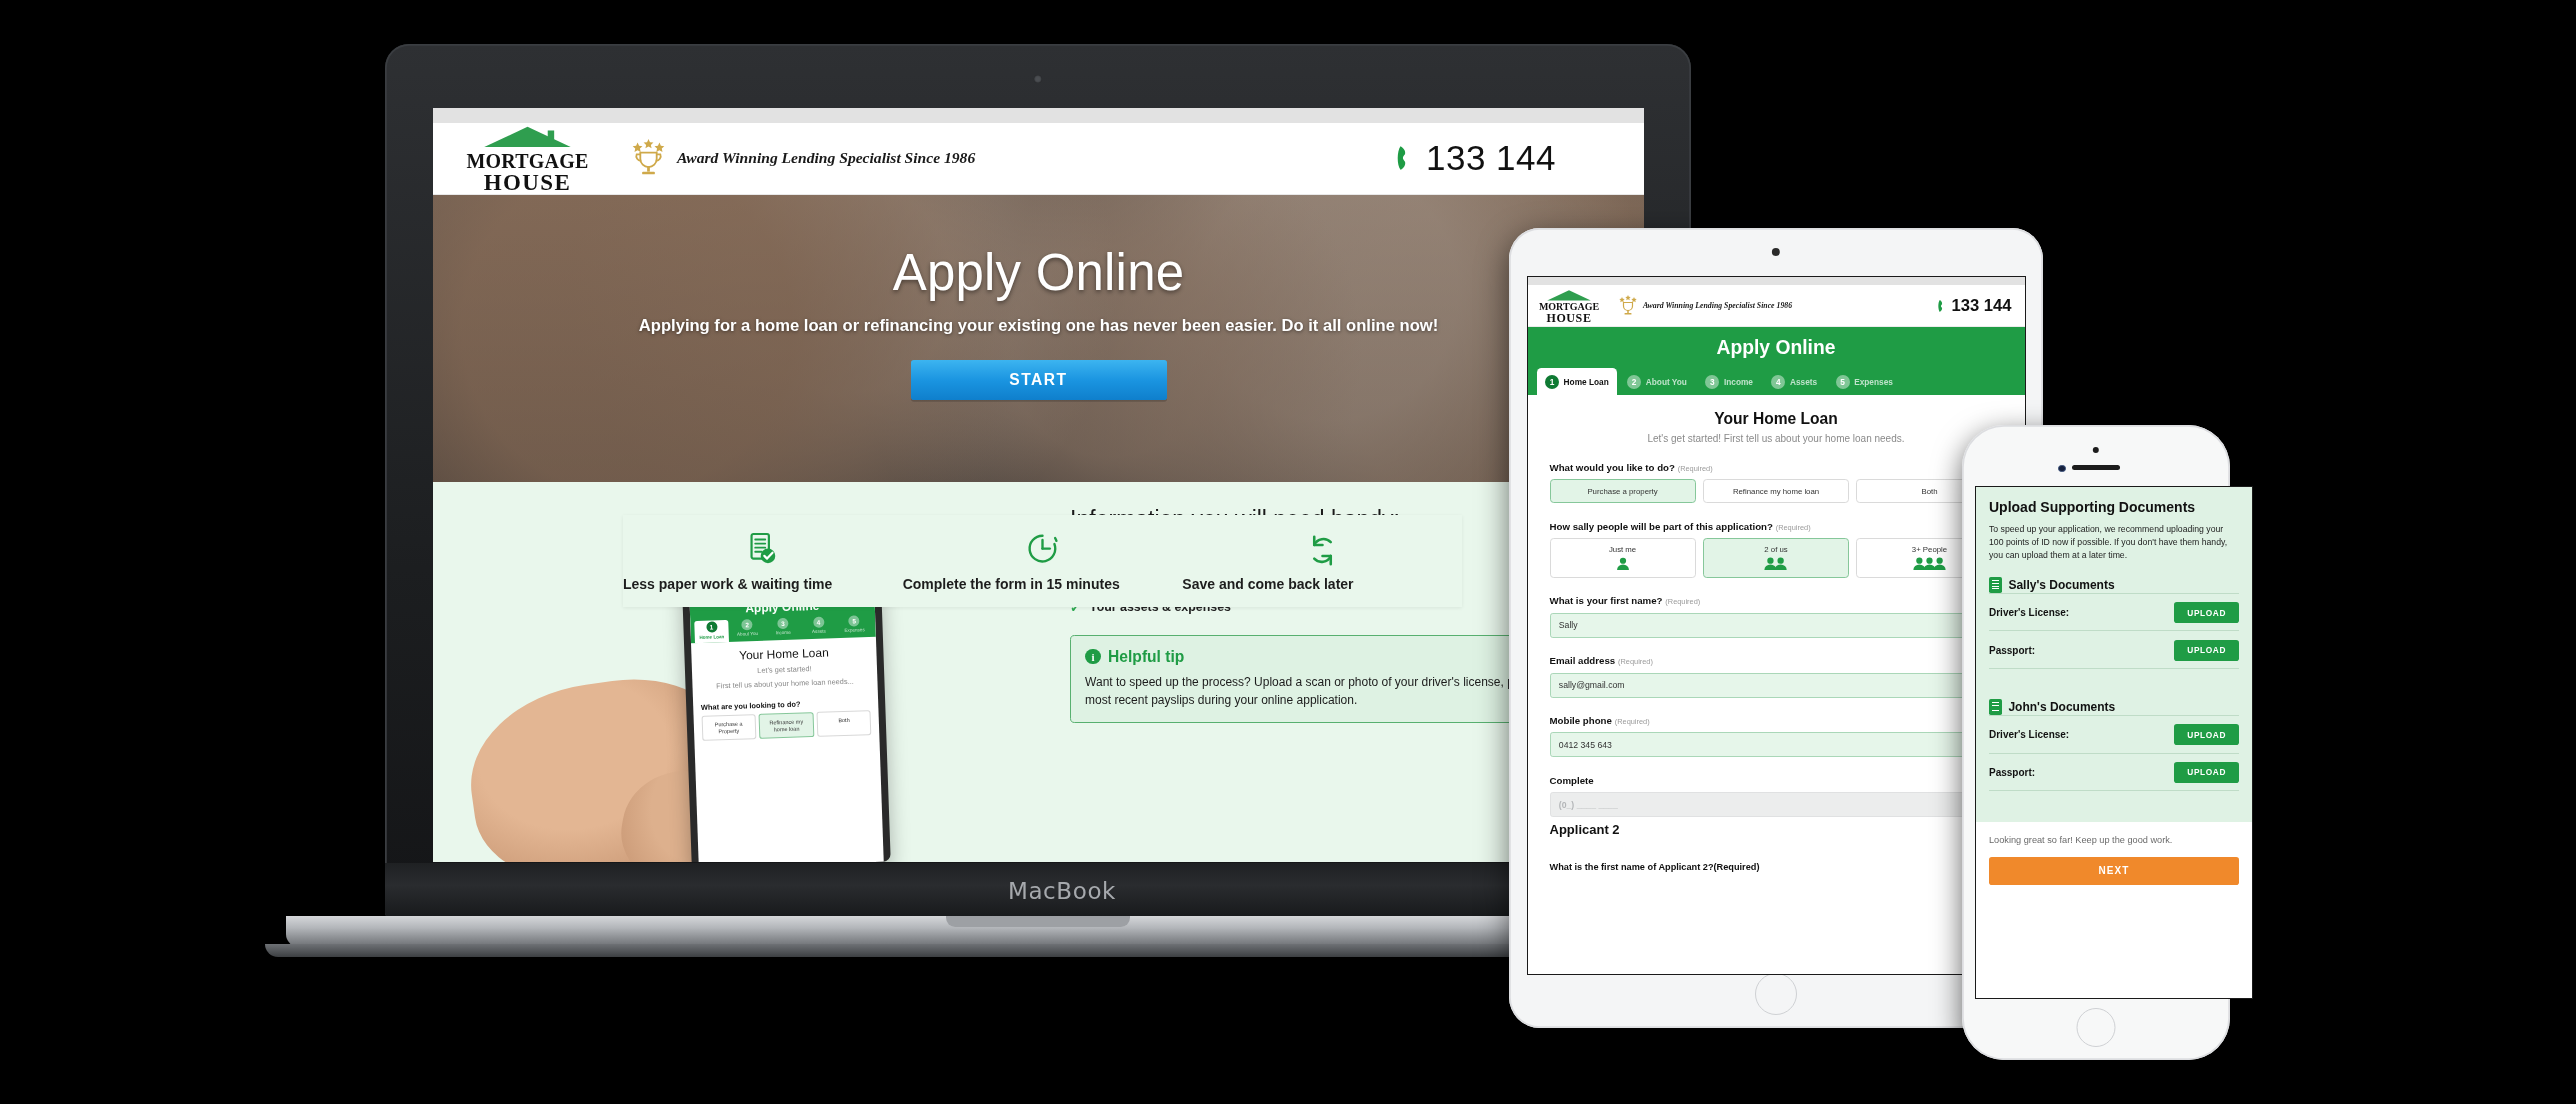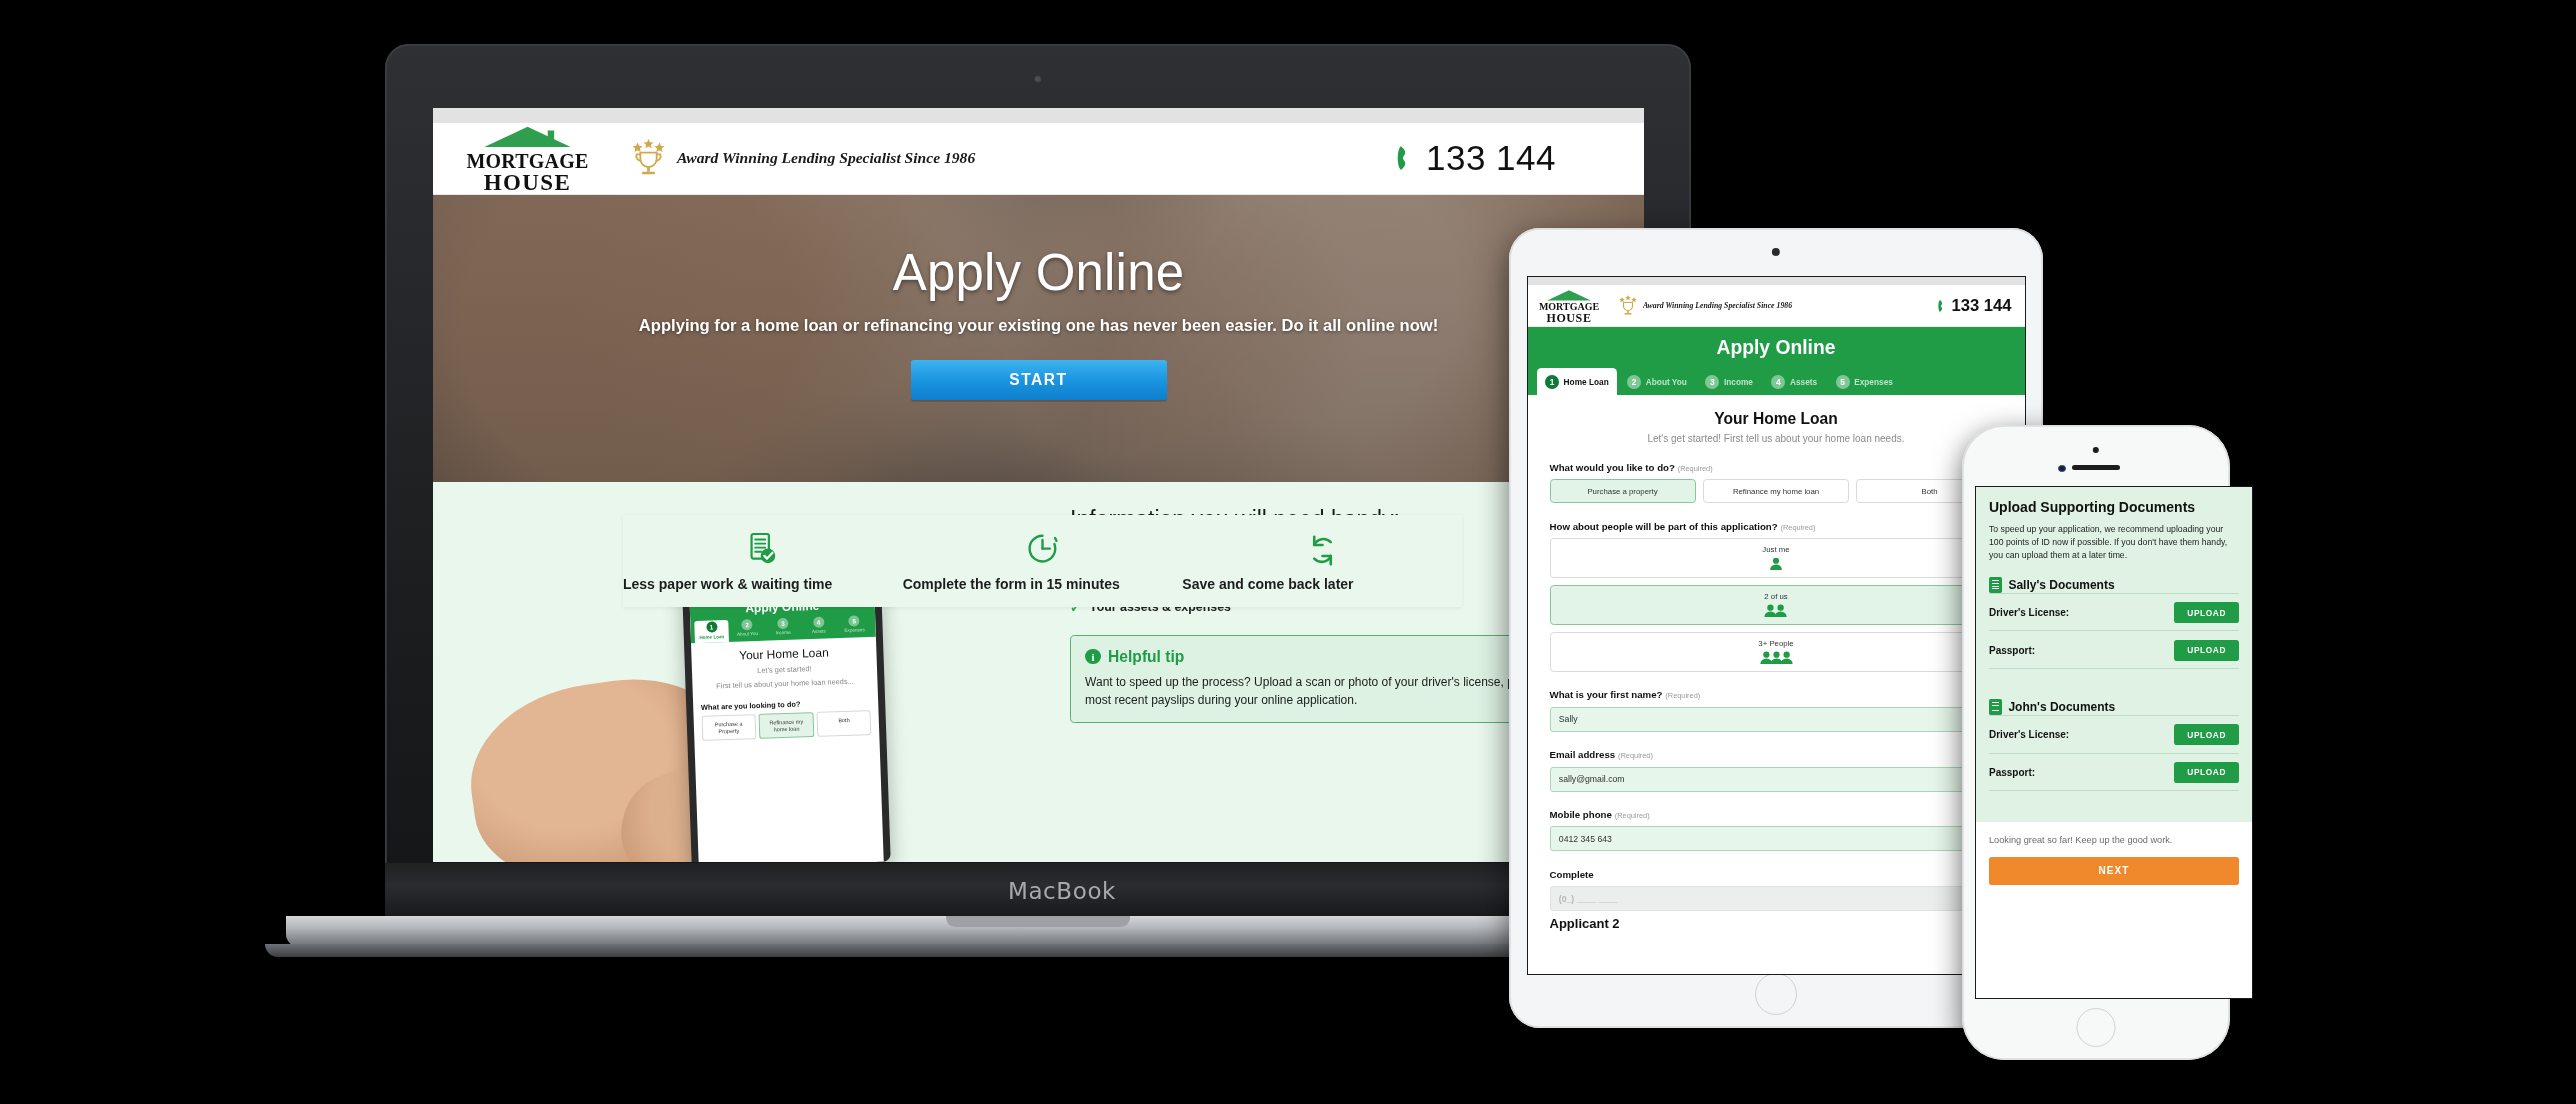--- a/index.html
+++ b/index.html
@@ -228,21 +228,21 @@
   .tb-h { text-align: center; font-size: 15.6px; font-weight: 700; color: #111; }
   .tb-s { text-align: center; font-size: 10px; color: #8a8a8a; margin-top: 5.5px; }
   .tb-q { font-size: 9.7px; font-weight: 700; color: #111; margin-top: 17.5px; }
   .tb-q .req { font-size: 7.4px; color: #9a9a9a; font-weight: 400; margin-left: 2.8px; }
   .tb-opts { display: flex; gap: 7.4px; margin-top: 6.4px; }
   .tb-opt {
     flex: 1; border: 0.9px solid #dadada; border-radius: 3.7px; height: 24px;
     display: flex; align-items: center; justify-content: center; font-size: 7.8px; color: #333; background: #fff;
   }
   .tb-opt.sel { background: #e2f4e7; border-color: #86c79a; }
-  .tb-opts2 { display: flex; gap: 7.4px; margin-top: 6.4px; flex-direction: column; }
+  .tb-opts2 { display: flex; gap: 7.4px; margin-top: 6.4px; }
   .tb-opt2 {
     flex: 1; border: 0.9px solid #dadada; border-radius: 3.7px; padding: 5.5px 0 6.4px; background: #fff;
     display: flex; flex-direction: column; align-items: center; gap: 3.7px; font-size: 7.8px; color: #333;
   }
   .tb-opt2.sel { background: #e2f4e7; border-color: #86c79a; }
   .tb-input {
     margin-top: 6.4px; height: 25px; border: 0.9px solid #aad7b8; background: #e6f6ea;
     border-radius: 2.8px; display: flex; align-items: center; padding: 0 8.3px; font-size: 8.7px; color: #333;
     position: relative;
   }
@@ -558,21 +558,21 @@
         <div class="tb-q">
           <span>What would you like to do?</span><span class="req">(Required)</span>
         </div>
         <div class="tb-opts">
           <div class="tb-opt sel">Purchase a property</div>
           <div class="tb-opt">Refinance my home loan</div>
           <div class="tb-opt">Both</div>
         </div>
 
         <div class="tb-q">
-          <span>How about people will be part of this application?</span><span class="req">(Required)</span>
+          <span>How sally people will be part of this application?</span><span class="req">(Required)</span>
         </div>
         <div class="tb-opts2">
           <div class="tb-opt2">
             <span>Just me</span>
             <svg width="22" height="13" viewBox="0 0 24 14">
               <circle cx="12" cy="4" r="3.4" fill="#1f9c45"></circle>
                 <path d="M5.5 14 a6.5 6 0 0 1 13 0 z" fill="#1f9c45"></path>
             </svg>
           </div>
           <div class="tb-opt2 sel">

